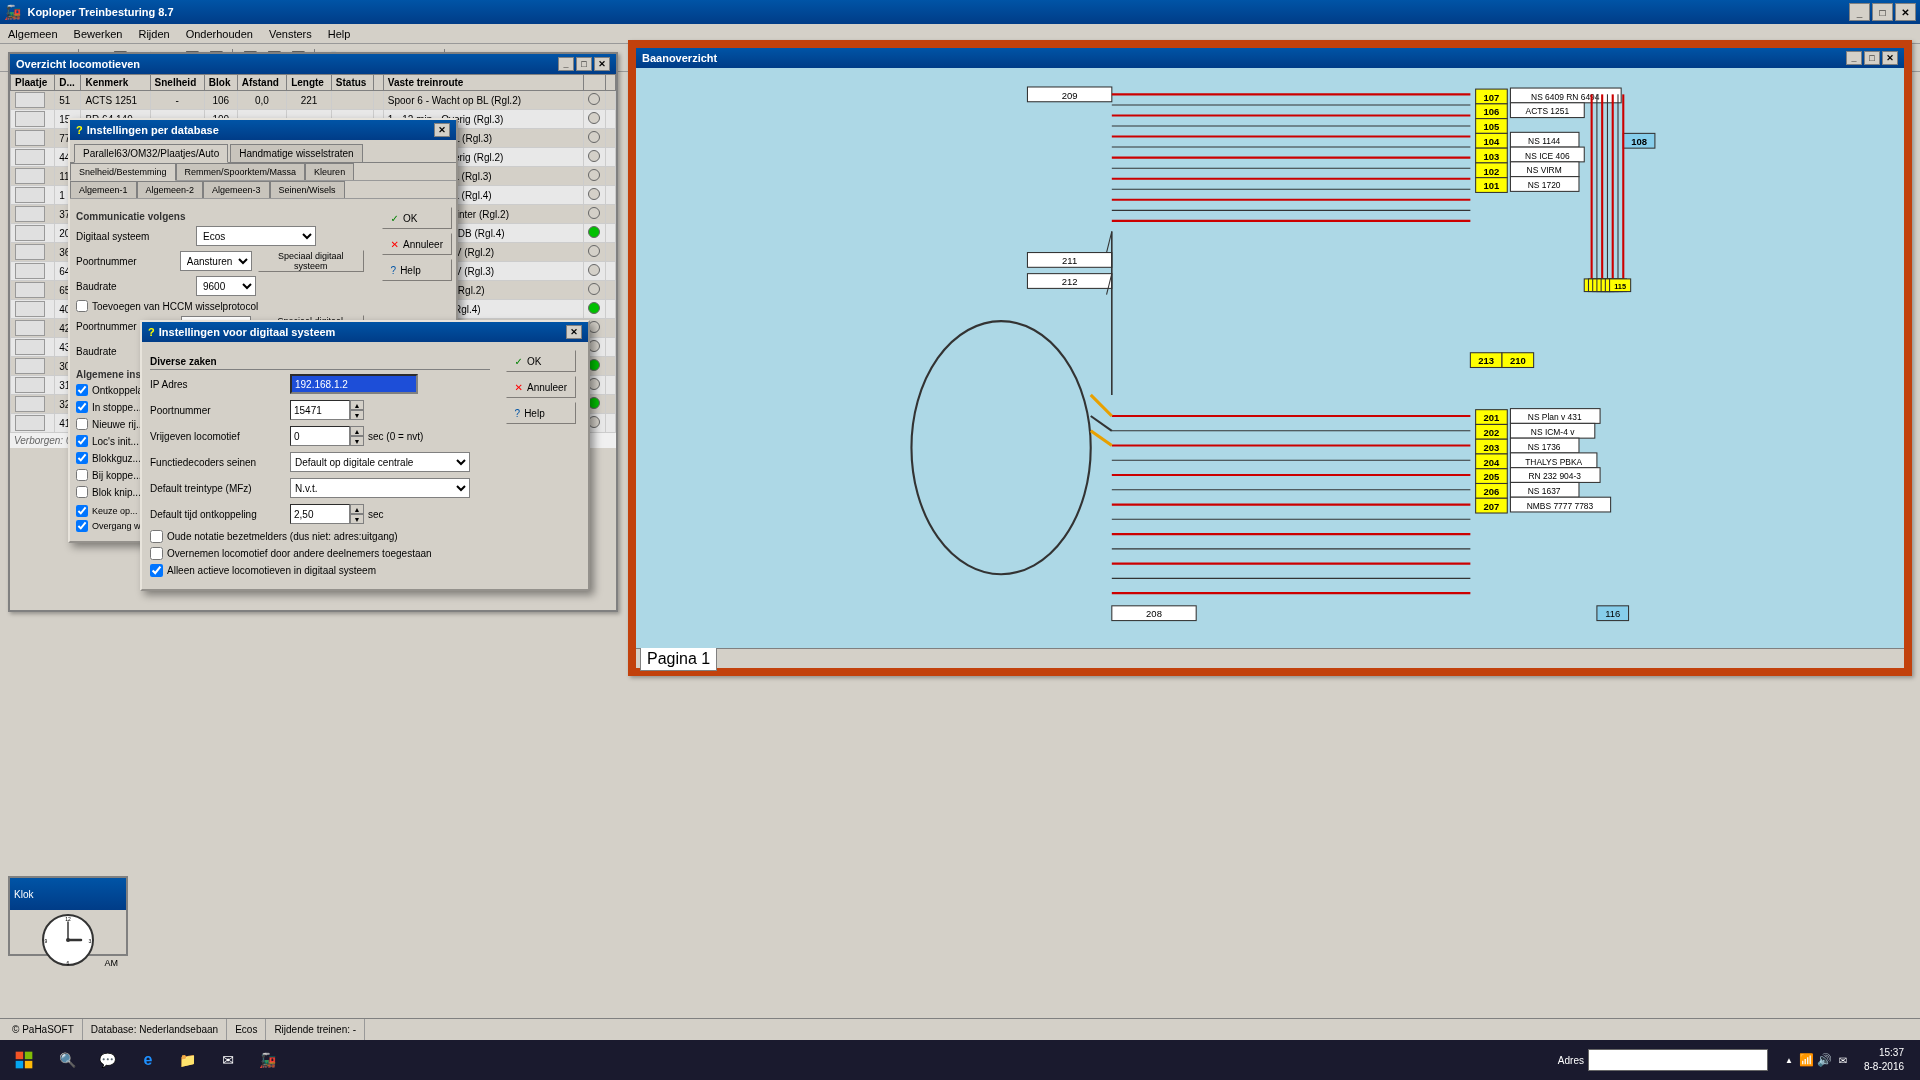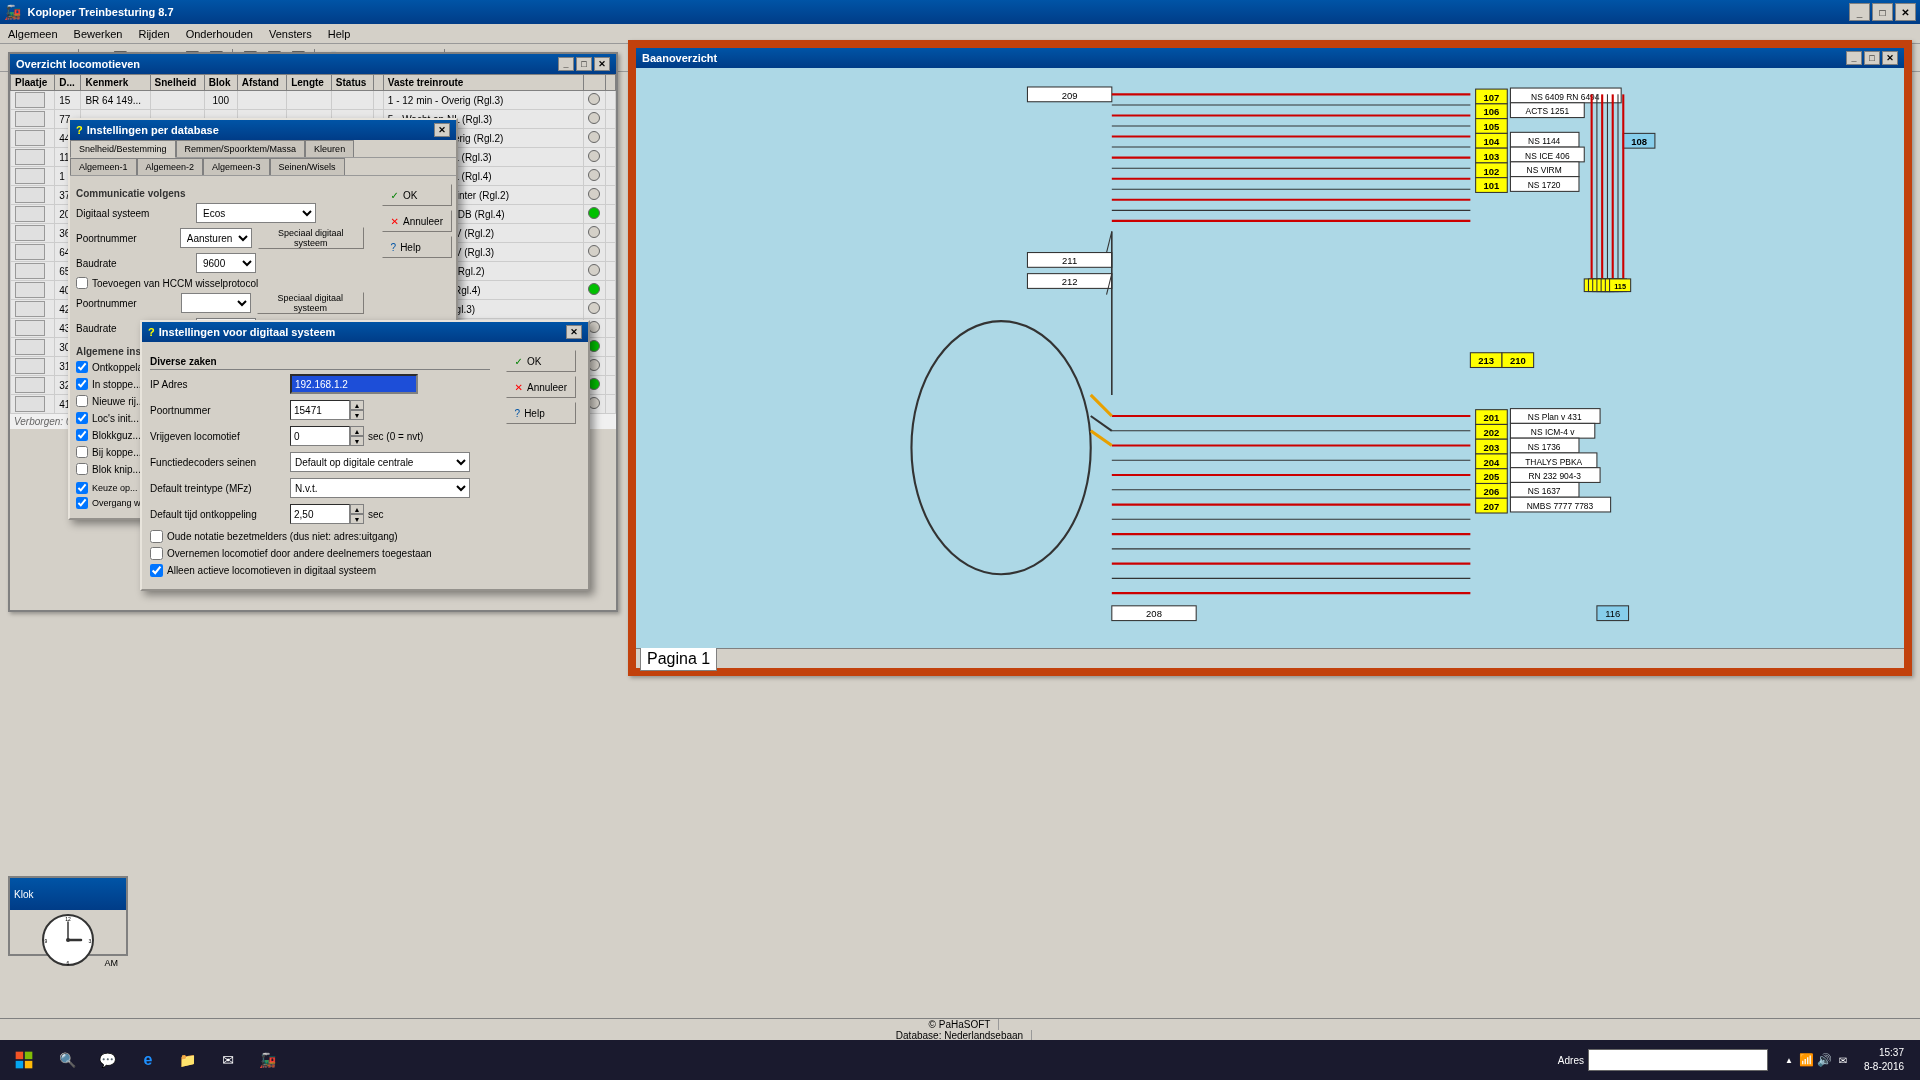--- a/index.html
+++ b/index.html
@@ -97,21 +97,20 @@
       left: 0;
       right: 0;
       height: 22px;
       background: #d4d0c8;
       border-top: 1px solid #808080;
       display: flex;
       align-items: center;
       font-size: 10px;
       padding: 0 4px;
       z-index: 999;
-      flex-direction: column;
     }
     .status-segment {
       padding: 0 8px;
       border-right: 1px solid #999;
       height: 100%;
       display: flex;
       align-items: center;
     }
 
     
@@ -634,20 +633,36 @@
             <th>Afstand</th>
             <th>Lengte</th>
             <th>Status</th>
             <th></th>
             <th style="width:200px;margin-top:44px;">Vaste treinroute</th>
             <th></th>
             <th></th>
           </tr>
         </thead>
         <tbody id="loco-tbody">
+        <tr>
+    <td>
+                <div style="width:30px; height:16px; background:#e0e0e0; border:1px solid #999;"></div>
+              </td>
+    <td>51</td>
+    <td style="max-width:100px;">ACTS 1251</td>
+    <td style="text-align:center;">-</td>
+    <td style="text-align:center;">106</td>
+    <td style="text-align:center;">0,0</td>
+    <td style="text-align:center;">221</td>
+    <td></td>
+    <td></td>
+    <td style="max-width:200px; overflow:hidden;">Spoor 6 - Wacht op BL (Rgl.2)</td>
+    <td><span class="status-dot empty"></span></td>
+    <td></td>
+  </tr>
             <tr style="background: rgb(232, 232, 232);">
     <td>
                 <div style="width:30px; height:16px; background:#e0e0e0; border:1px solid #999;"></div>
               </td>
     <td>15</td>
     <td style="max-width:100px;">BR 64 149...</td>
     <td style="text-align:center;"></td>
     <td style="text-align:center;">100</td>
     <td style="text-align:center;"></td>
     <td style="text-align:center;"></td>
@@ -919,20 +934,24 @@
     </div>
   </div>
 
   <div class="dialog-db">
     <div class="dialog-title">
       <span style="color:#ffff00; margin-right:4px;">?</span>
       <span>Instellingen per database</span>
       <div style="margin-left:auto; display:flex; gap:2px;">
         <div class="panel-title-btn">✕</div>
       </div>
+    </div>
+    <div class="dialog-tabs">
+      <div class="dialog-tab active">Parallel63/OM32/Plaatjes/Auto</div>
+      <div class="dialog-tab">Handmatige wisselstraten</div>
     </div>
     <div style="display:flex; border-bottom: 1px solid #999;">
       <div class="dialog-tab active" style="font-size:9px;">Snelheid/Bestemming</div>
       <div class="dialog-tab" style="font-size:9px;">Remmen/Spoorktem/Massa</div>
       <div class="dialog-tab" style="font-size:9px;">Kleuren</div>
     </div>
     <div style="display:flex; border-bottom: 1px solid #999;">
       <div class="dialog-tab" style="font-size:9px;">Algemeen-1</div>
       <div class="dialog-tab" style="font-size:9px;">Algemeen-2</div>
       <div class="dialog-tab" style="font-size:9px;">Algemeen-3</div>

